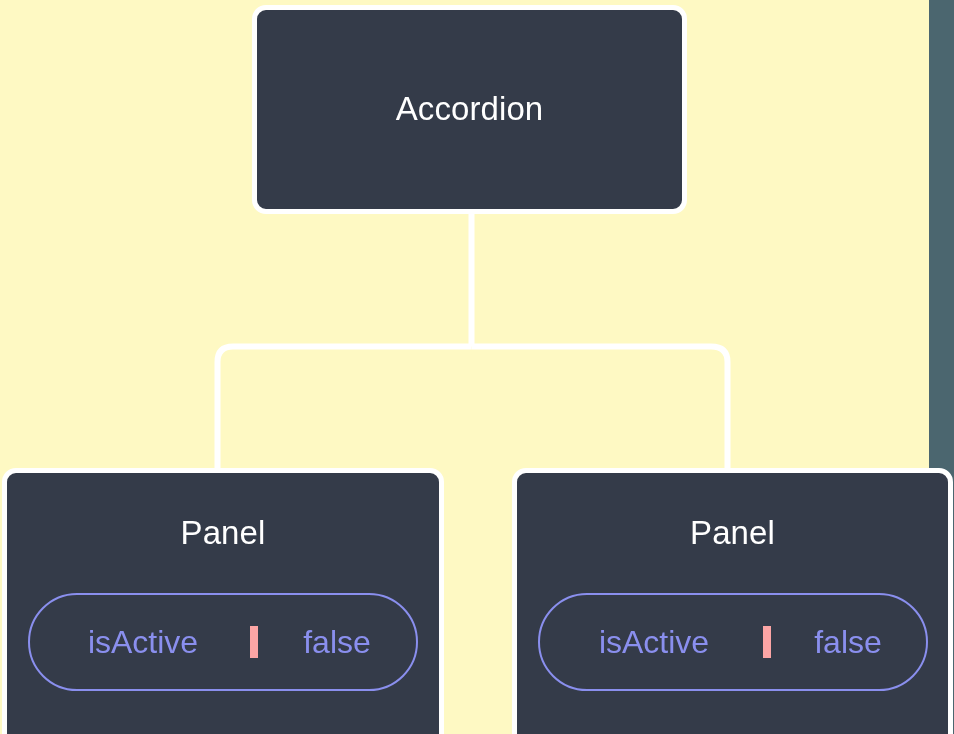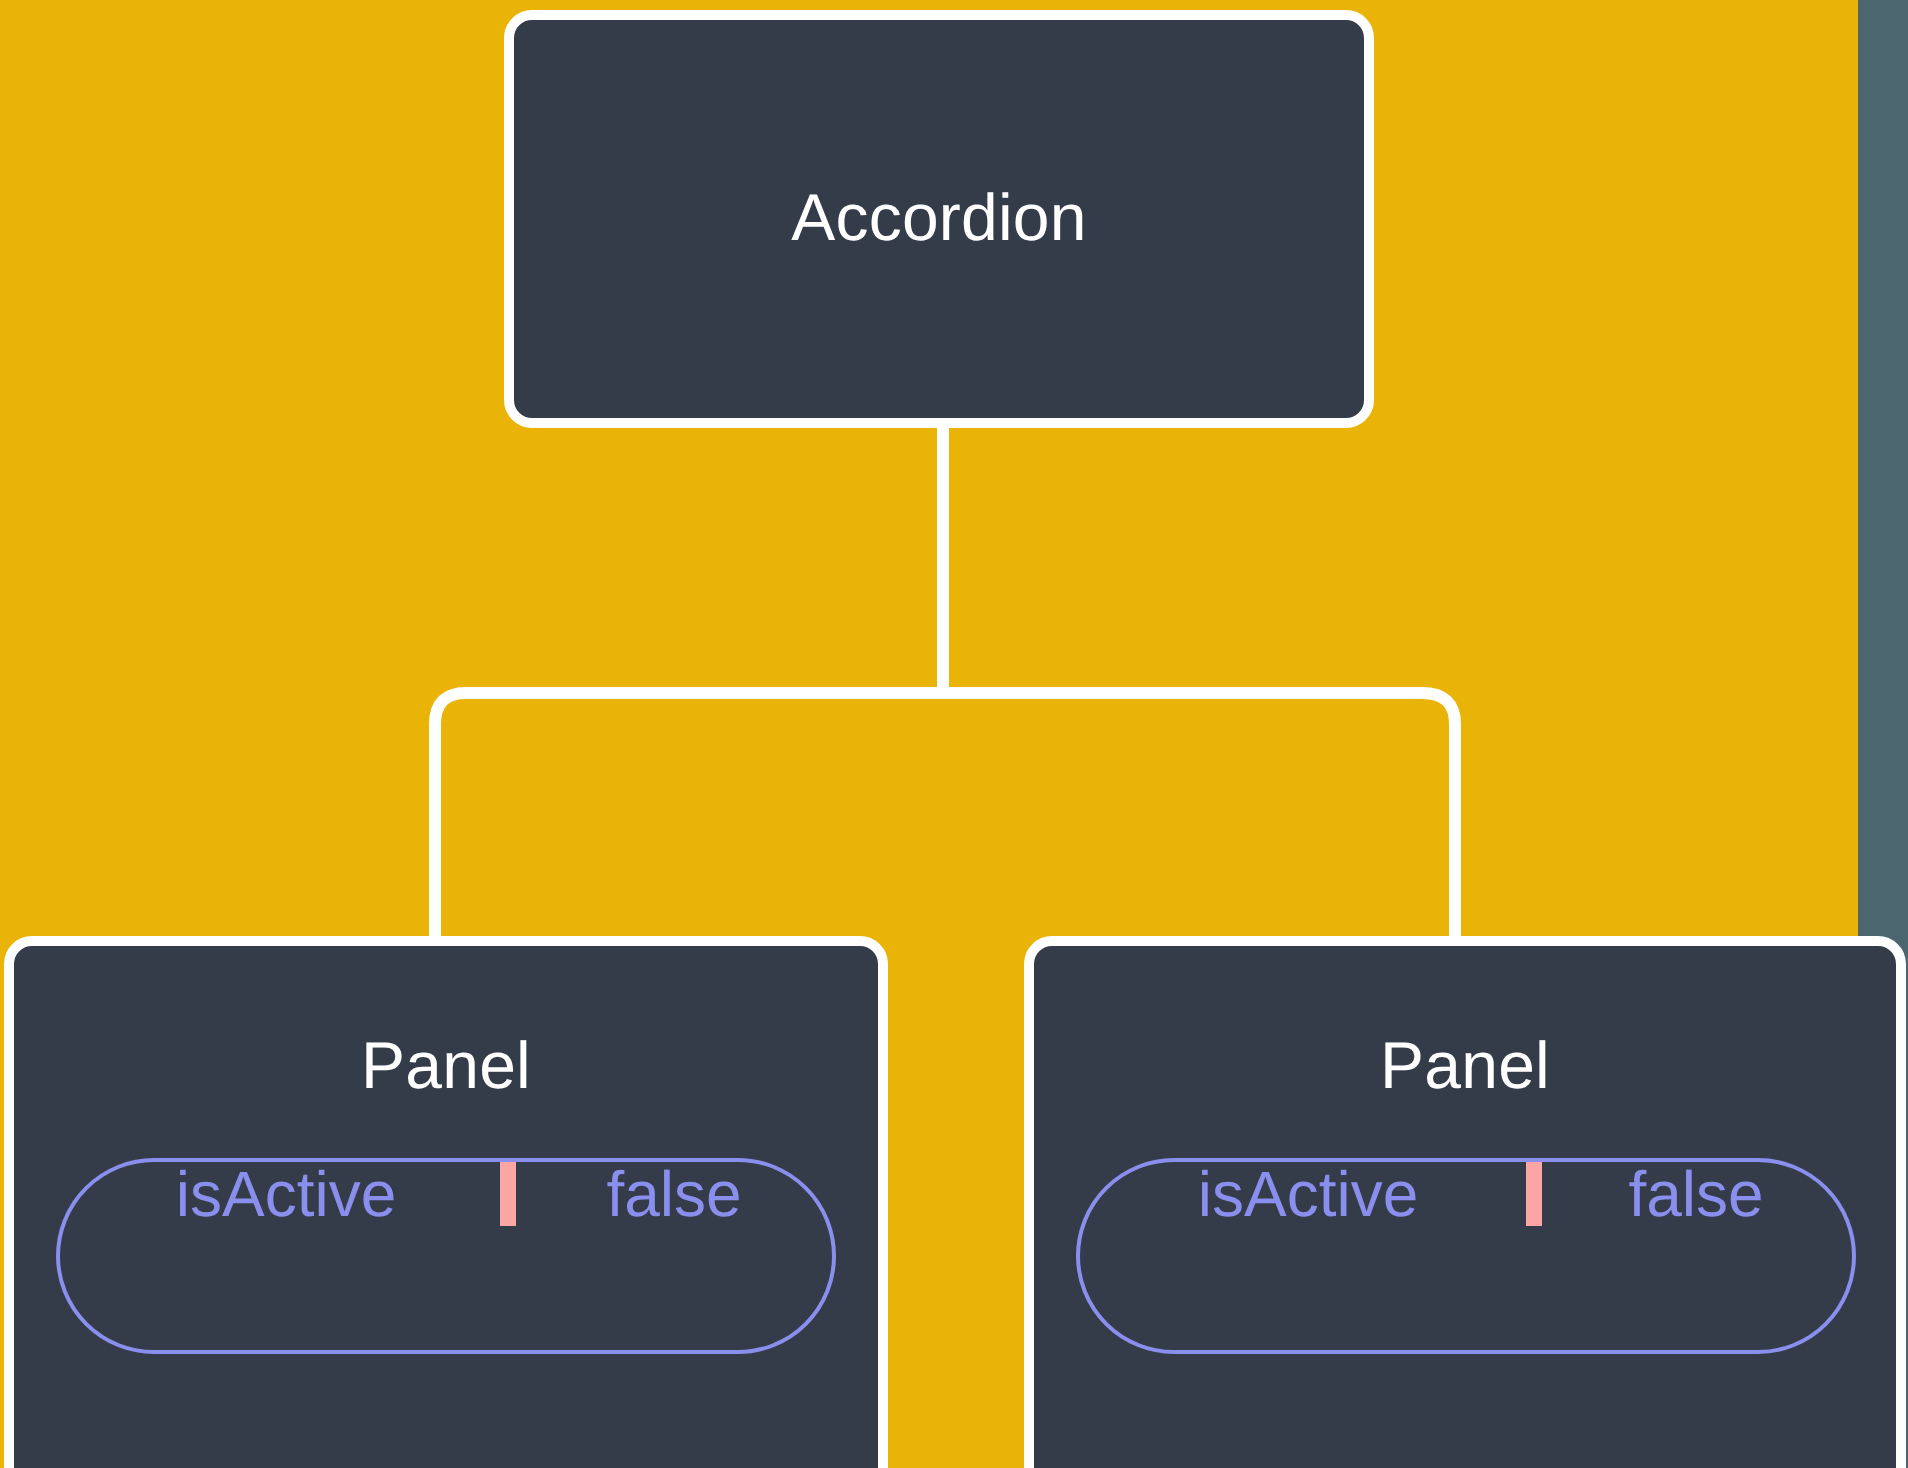--- a/index.html
+++ b/index.html
@@ -13,21 +13,21 @@
     overflow: hidden;
     background: #4b666f;
     font-family: "Liberation Sans", sans-serif;
     -webkit-font-smoothing: antialiased;
   }
 
   #diagram-canvas {
     position: relative;
     width: 929px;
     height: 734px;
-    background: #eab308;
+    background: #fef9c3;
   }
 
   
   #edges-layer {
     position: absolute;
     left: 0;
     top: 0;
     width: 954px;
     height: 734px;
     pointer-events: none;
@@ -76,26 +76,26 @@
     letter-spacing: 0.1px;
     line-height: 1.1;
     text-align: center;
     white-space: nowrap;
   }
 
   
   .prop-pill {
     position: relative;
     box-sizing: border-box;
-    margin-top: 28px;
+    margin-top: 42px;
     height: 98px;
     border: 2px solid #8a8fee;
     border-radius: 49px;
     display: flex;
-    align-items: flex-start;
+    align-items: center;
     background: transparent;
   }
 
   .prop-key,
   .prop-value {
     display: flex;
     align-items: center;
     justify-content: center;
     color: #8a8fee;
     font-size: 32px;

